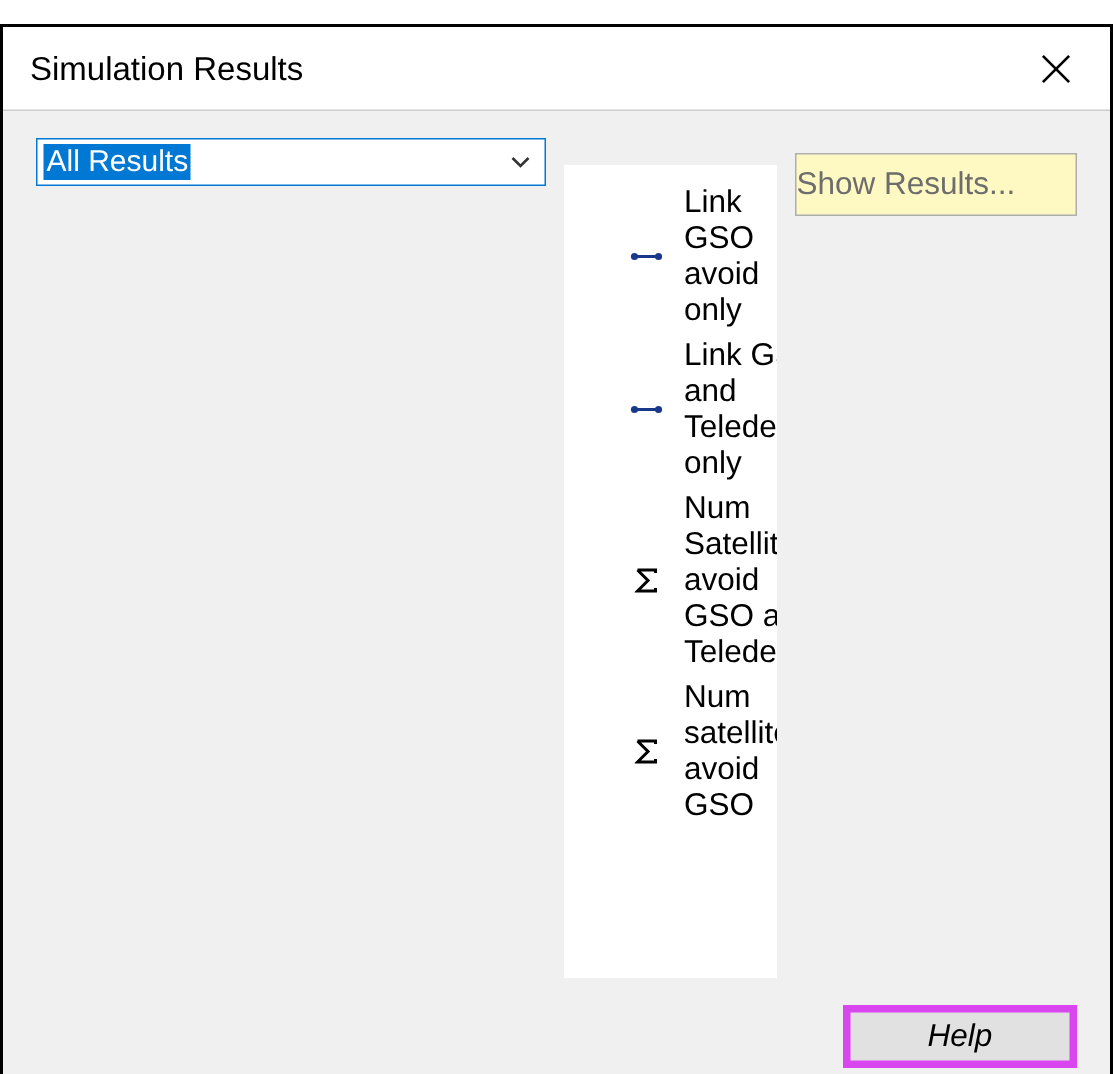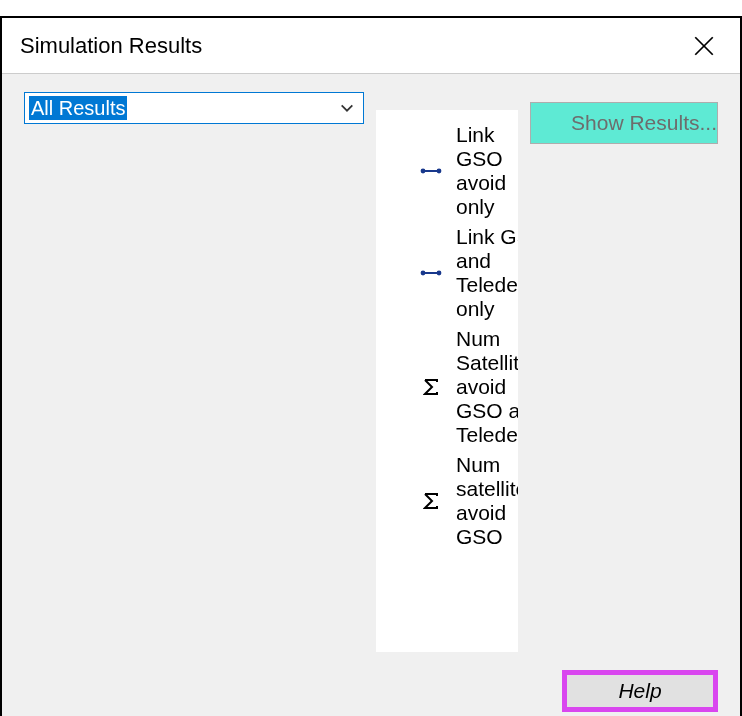--- a/index.html
+++ b/index.html
@@ -108,25 +108,25 @@
     .list-item-label {
       font-size: 21px;
       color: #000;
     }
     .bottom-left {
       padding-top: 10px;
     }
     .show-results-btn {
       width: 188px;
       height: 42px;
-      background: #5eead4;
+      background: #fef9c3;
       border: 1px solid #adadad;
       color: #6d6d6d;
       font-size: 21px;
-      text-align: right;
+      text-align: left;
       cursor: default;
     }
     .button-row {
       display: flex;
       justify-content: flex-end;
       gap: 14px;
       padding: 0 22px 18px 22px;
       background: #f0f0f0;
     }
     .dlg-btn {

